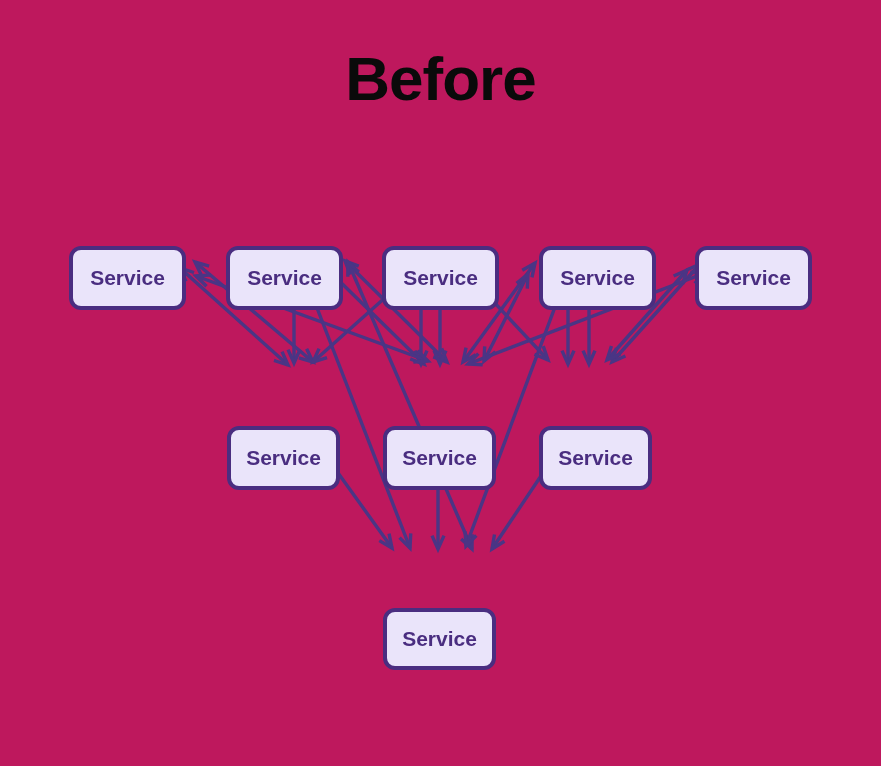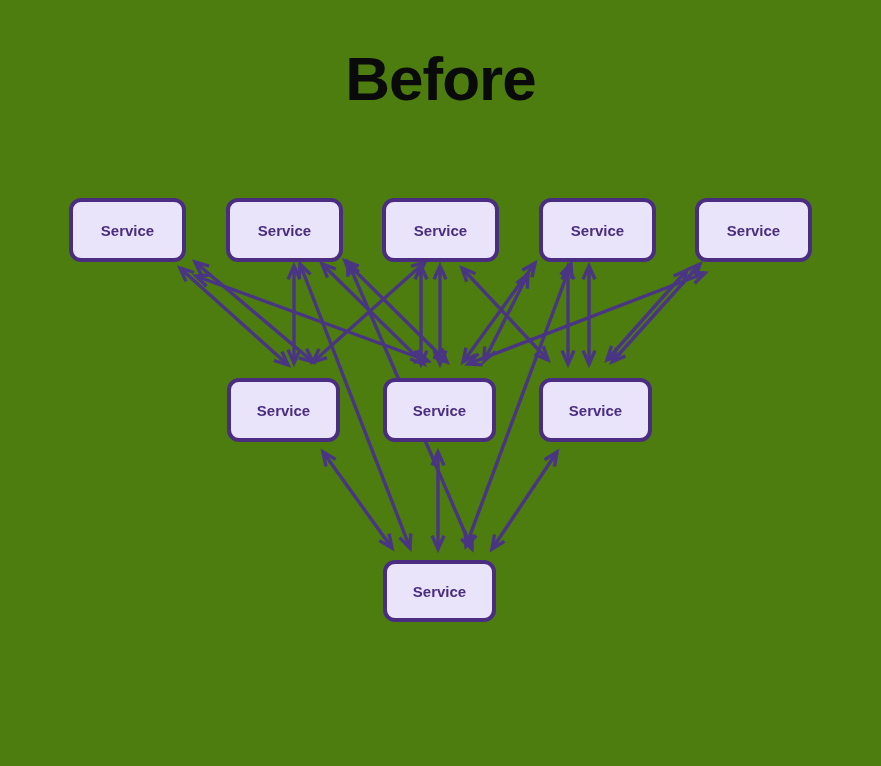--- a/index.html
+++ b/index.html
@@ -7,21 +7,21 @@
     padding: 0;
     background: #ffffff;
   }
   body {
     font-family: "Liberation Sans", sans-serif;
   }
   #canvas {
     position: relative;
     width: 881px;
     height: 766px;
-    background: #4d7c0f;
+    background: #be185d;
     overflow: hidden;
   }
   #title {
     position: absolute;
     left: 0;
     top: 45px;
     width: 881px;
     text-align: center;
     font-family: "Liberation Sans", sans-serif;
     font-size: 62px;
@@ -42,24 +42,25 @@
   .node {
     position: absolute;
     box-sizing: border-box;
     background: #eae4fa;
     border: 4px solid #4a2d80;
     border-radius: 12px;
     display: flex;
     align-items: center;
     justify-content: center;
     font-family: "Liberation Sans", sans-serif;
-    font-size: 15px;
+    font-size: 21px;
     font-weight: bold;
     color: #4a2d80;
     user-select: none;
+    margin-top: 48px;
   }
 </style>
 </head>
 <body>
 
 <div id="canvas">
 
   <div id="title">Before</div>
 
   <svg id="edges" viewBox="0 0 881 766" xmlns="http://www.w3.org/2000/svg">

